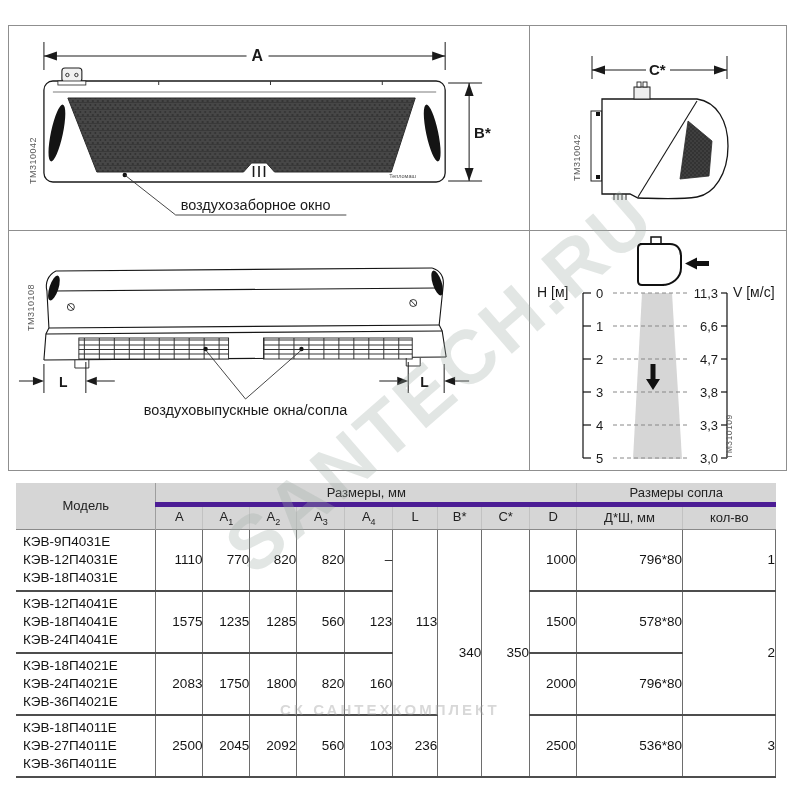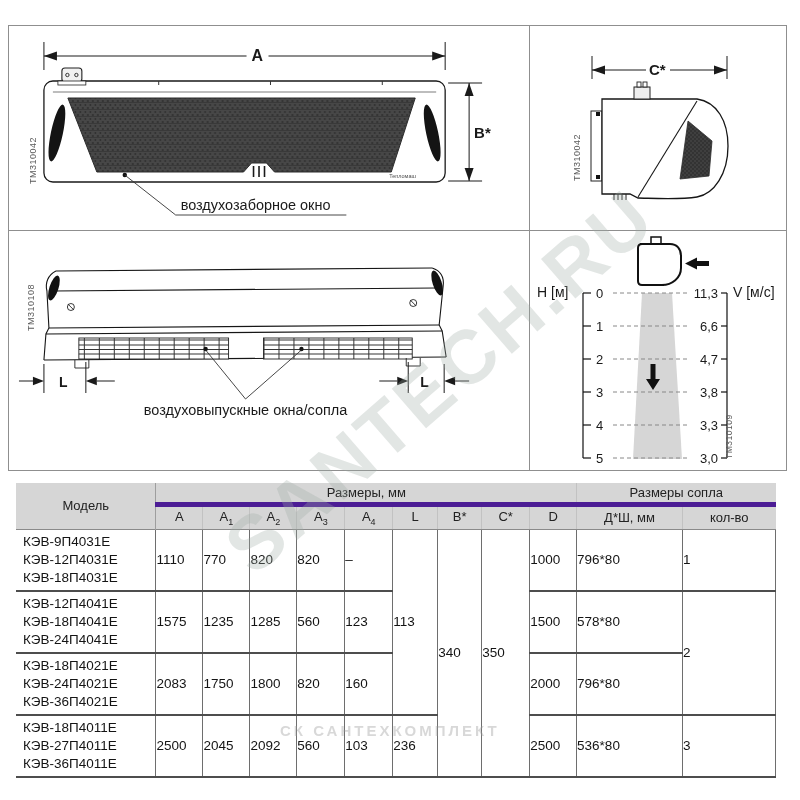--- a/index.html
+++ b/index.html
@@ -30,32 +30,32 @@
   .spec-table th { background:#d6d6d6; font-weight:normal; font-size:13px; color:#222;
                    padding:2px 3px; border-left:1px solid #c2c2c2; border-right:1px solid #c2c2c2; }
   .spec-table th:first-child { border-left:none; }
   .spec-table tr th:last-child { border-right:none; }
   .th-model { border-right:1px solid #9e9e9e !important; }
   .th-group { border-bottom:5px solid #4c1d95; height:21px; }
   .th-dim { height:22px; border-bottom:1px solid #8a8a8a; }
   .th-dim sub { font-size:9px; }
   .spec-table td { border-left:1px solid #6e6e6e; border-right:1px solid #6e6e6e;
                    border-top:2px solid #4d4d4d; border-bottom:2px solid #4d4d4d;
-                   text-align:left; vertical-align:middle; height:58px; font-size:13.5px; }
+                   text-align:right; vertical-align:middle; height:58px; font-size:13.5px; }
   .spec-table td:first-child { border-left:none; }
   .spec-table tbody tr:first-child td { border-top:1px solid #8a8a8a; }
   .td-model { text-align:left !important; padding:3px 2px 3px 7px; font-size:13px; }
   .td-model div { line-height:18px; white-space:nowrap; }
 
   
   .wm-diag { position:absolute; left:237px; top:520px; z-index:6; pointer-events:none;
              transform:rotate(-41deg); transform-origin:0 50%;
              font-size:76px; font-weight:bold; letter-spacing:4px; line-height:76px;
              color:rgba(158,173,164,0.30); white-space:nowrap; }
-  .wm-table { position:absolute; left:280px; top:722px; z-index:6; pointer-events:none;
+  .wm-table { position:absolute; left:280px; top:701px; z-index:6; pointer-events:none;
               font-size:15px; font-weight:bold; letter-spacing:3px;
               color:rgba(152,152,152,0.38); white-space:nowrap; }
 </style>
 </head>
 <body>
 
 <div class="page">
 
   <div class="panels">
 

